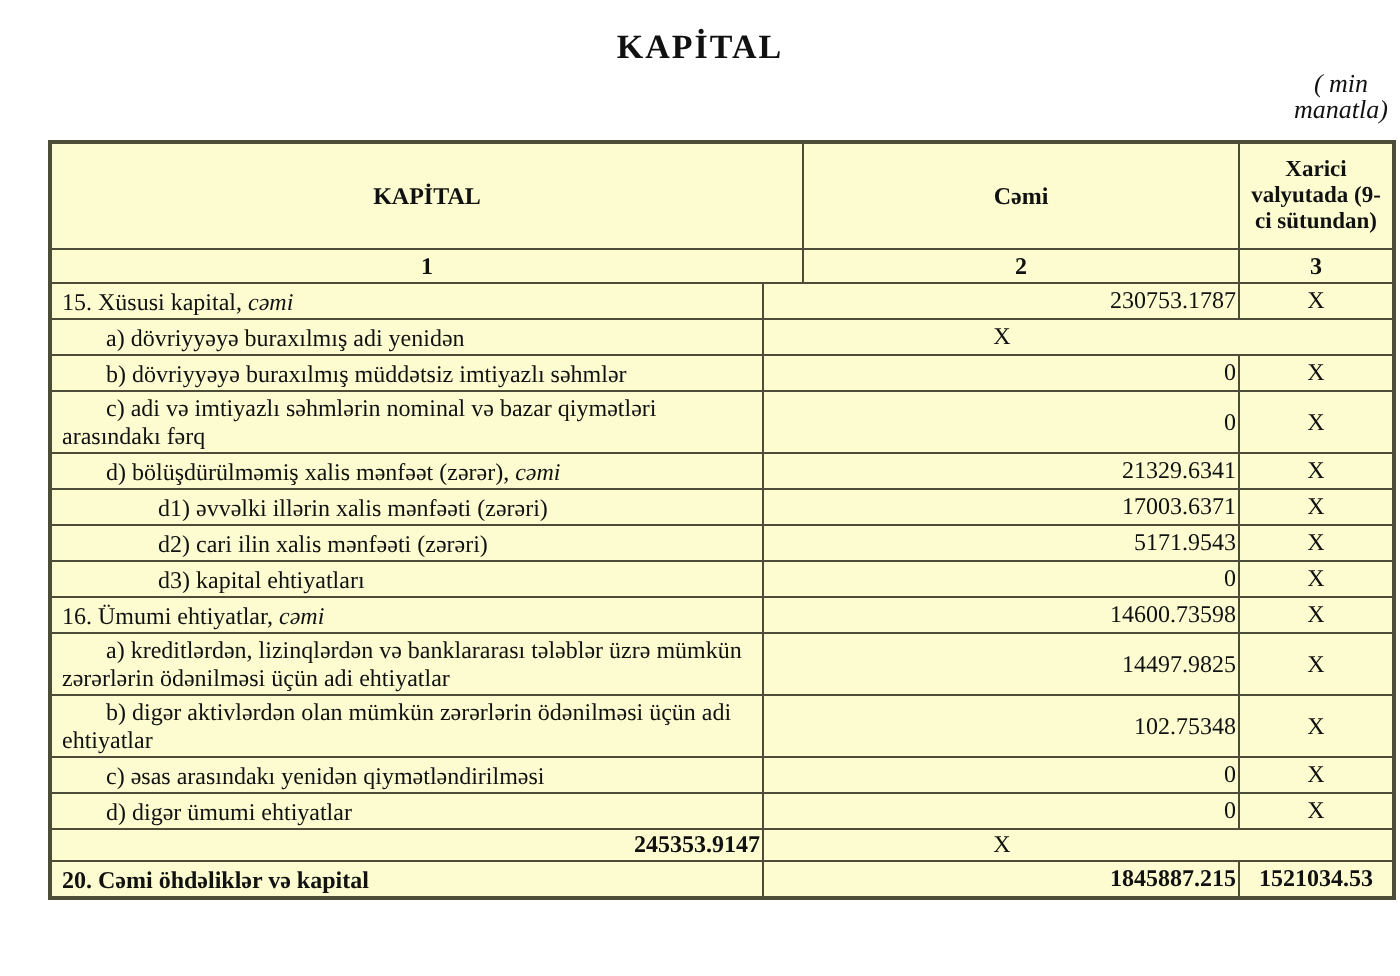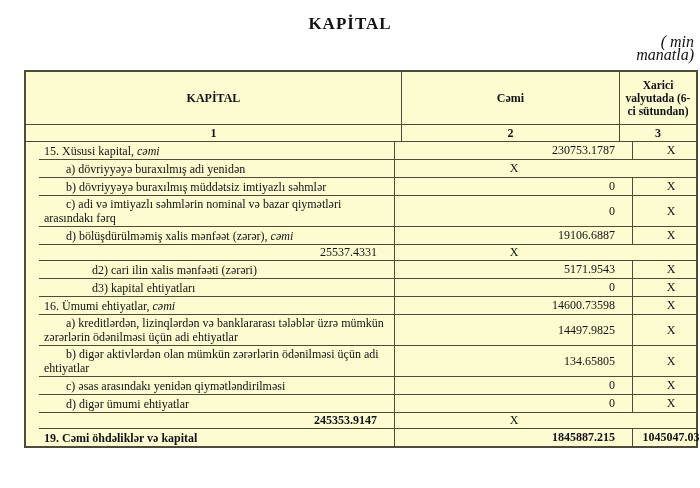--- a/index.html
+++ b/index.html
@@ -20,23 +20,23 @@
     text-align:center;
     padding-top:14px;
     font-size:17px;
     font-weight:bold;
     letter-spacing:1px;
   }
   .unit-note{
     position:absolute;
     top:35px;
     right:6px;
-    text-align:right;
+    text-align:center;
     font-style:italic;
-    font-size:16px;
+    font-size:13px;
     line-height:13px;
   }
   .kap-table{
     position:absolute;
     left:24px;
     top:70px;
     width:674px;
     border:2px solid var(--line);
     background:var(--cellbg);
   }
@@ -55,38 +55,38 @@
     padding:1px 2px;
   }
   .header-cell.last{border-right:none;font-size:11.5px;}
   .index-cell{
     border-right:1px solid var(--line);
     display:flex;align-items:center;justify-content:center;
     font-weight:bold;
     font-size:12px;
   }
   .index-cell.last{border-right:none;}
-  .trow{border-bottom:1px solid var(--line);margin-left:13px;}
+  .trow{border-bottom:1px solid var(--line);}
   .trow:last-child{border-bottom:none;}
   .lbl{
     border-right:1px solid var(--line);
     display:flex;align-items:center;
     min-height:17px;
     font-size:12px;
     line-height:14px;
     padding:1px 4px 1px 5px;
   }
   .lbl p{text-indent:0;}
   .indent-1 .lbl p{text-indent:22px;}
   .indent-2 .lbl p{text-indent:48px;}
   .val{
     border-right:1px solid var(--line);
     display:flex;align-items:center;justify-content:flex-end;
     font-size:12px;
-    padding-right:17px;
+    padding-right:1px;
   }
   .fx{
     display:flex;align-items:center;justify-content:center;
     font-size:12px;
   }
   .bold .lbl, .bold .val{font-weight:bold;}
   .fx-bold{font-weight:bold;}
   .it{font-style:italic;}
 </style>
 </head>
@@ -97,21 +97,21 @@
 <div class="unit-note">
   <div>( min</div>
   <div>manatla)</div>
 </div>
 
 <div class="kap-table">
 
   <div class="grid-row head-cols header-row">
     <div class="header-cell">KAPİTAL</div>
     <div class="header-cell">Cəmi</div>
-    <div class="header-cell last">Xarici valyutada (6-ci sütundan)</div>
+    <div class="header-cell last">Xarici valyutada (9-ci sütundan)</div>
   </div>
 
   <div class="grid-row head-cols index-row">
     <div class="index-cell">1</div>
     <div class="index-cell">2</div>
     <div class="index-cell last">3</div>
   </div>
 
   <div id="table-body">
   <div class="grid-row body-cols trow indent-0">
@@ -150,28 +150,31 @@
     <div class="val">0</div>
     <div class="fx">
           <span>X</span>
         </div>
   </div>
 
   <div class="grid-row body-cols trow indent-1">
     <div class="lbl">
       <p><span class="lbl-main">d) bölüşdürülməmiş xalis mənfəət (zərər), </span><span class="lbl-italic it">cəmi</span></p>
     </div>
-    <div class="val">19106.6887</div>
+    <div class="val">21329.6341</div>
     <div class="fx">
           <span>X</span>
         </div>
   </div>
 
   <div class="grid-row body-cols trow indent-2">
-    <div class="val">25537.4331</div>
+    <div class="lbl">
+      <p><span class="lbl-main">d1) əvvəlki illərin xalis mənfəəti (zərəri)</span><span class="lbl-italic it"></span></p>
+    </div>
+    <div class="val">17003.6371</div>
     <div class="fx">
           <span>X</span>
         </div>
   </div>
 
   <div class="grid-row body-cols trow indent-2">
     <div class="lbl">
       <p><span class="lbl-main">d2) cari ilin xalis mənfəəti (zərəri)</span><span class="lbl-italic it"></span></p>
     </div>
     <div class="val">5171.9543</div>
@@ -207,21 +210,21 @@
     <div class="val">14497.9825</div>
     <div class="fx">
           <span>X</span>
         </div>
   </div>
 
   <div class="grid-row body-cols trow indent-1">
     <div class="lbl">
       <p><span class="lbl-main">b) digər aktivlərdən olan mümkün zərərlərin ödənilməsi üçün adi ehtiyatlar</span><span class="lbl-italic it"></span></p>
     </div>
-    <div class="val">134.65805</div>
+    <div class="val">102.75348</div>
     <div class="fx">
           <span>X</span>
         </div>
   </div>
 
   <div class="grid-row body-cols trow indent-1">
     <div class="lbl">
       <p><span class="lbl-main">c) əsas arasındakı yenidən qiymətləndirilməsi</span><span class="lbl-italic it"></span></p>
     </div>
     <div class="val">0</div>
@@ -242,22 +245,22 @@
 
   <div class="grid-row body-cols trow indent-0 bold">
     <div class="val">245353.9147</div>
     <div class="fx">
           <span>X</span>
         </div>
   </div>
 
   <div class="grid-row body-cols trow indent-0 bold">
     <div class="lbl">
-      <p><span class="lbl-main">19. Cəmi öhdəliklər və kapital</span><span class="lbl-italic it"></span></p>
+      <p><span class="lbl-main">20. Cəmi öhdəliklər və kapital</span><span class="lbl-italic it"></span></p>
     </div>
     <div class="val">1845887.215</div>
     <div class="fx">
-          <span class="fx-bold">1045047.03</span>
+          <span class="fx-bold">1521034.53</span>
         </div>
   </div>
 </div>
 
 </div>
 
 </body></html>

